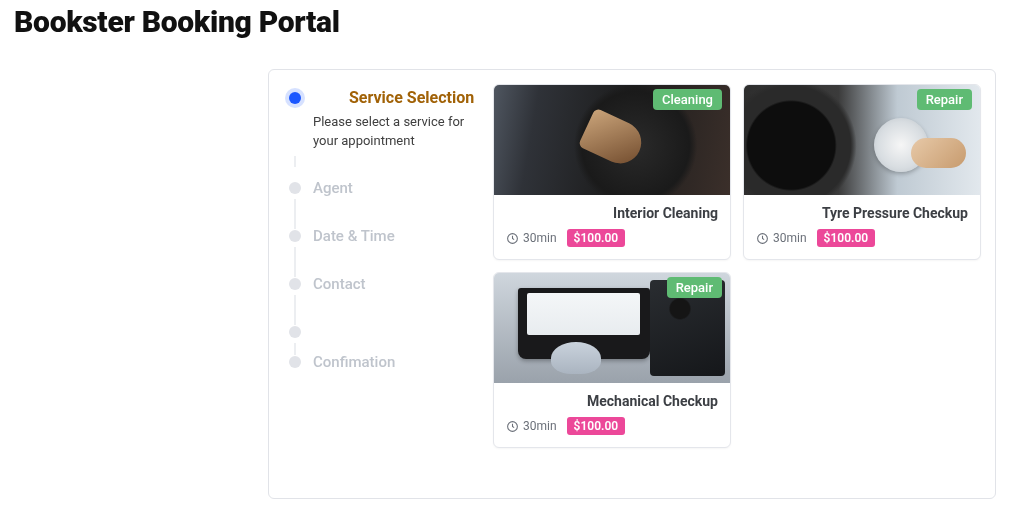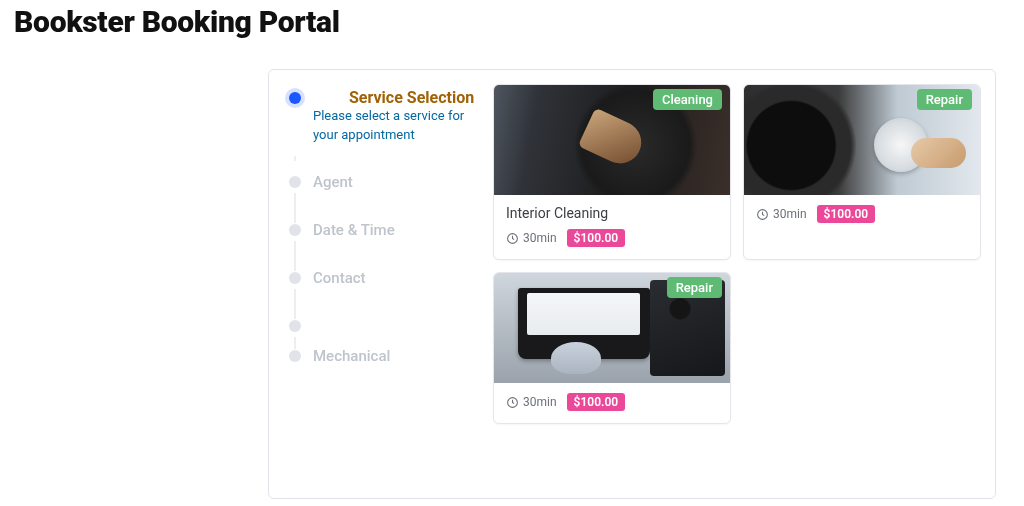--- a/index.html
+++ b/index.html
@@ -68,22 +68,23 @@
     font-size: 15px;
     font-weight: 700;
     color: #bfc4cc;
   }
   .step.active .step-label {
     color: #a16207;
     font-size: 16px;
     margin-left: 36px;
   }
   .step-desc {
+    margin-top: 6px;
     font-size: 13px;
-    color: #0369a1;
+    color: #404040;
     line-height: 1.45;
     padding-right: 8px;
   }
   .step.active { margin-bottom: 20px; }
   .step.active .line { top: 68px; }
   .step.inactive { padding-top: 8px; padding-bottom: 8px; }
   .step.inactive .dot { top: 11px; }
   .step.inactive .line { top: 28px; bottom: -24px;}
   .step.inactive + .step.inactive { }
   .step.inactive .step-label { font-weight: 500; }
@@ -120,23 +121,24 @@
     font-size: 13px;
     font-weight: 500;
     padding: 3px 9px;
     border-radius: 4px;
   }
   .card-body {
     padding: 10px 12px 12px 12px;
   }
   .card-title {
     font-size: 14px;
-    font-weight: 400;
+    font-weight: 700;
     color: #3c3f44;
     margin-bottom: 8px;
+    text-align: right;
   }
   .card-meta {
     display: flex;
     align-items: center;
     gap: 10px;
   }
   .duration {
     display: flex;
     align-items: flex-end;
     gap: 4px;
@@ -232,21 +234,21 @@
         <span class="line"></span>
         <div class="step-label">Contact</div>
       </div>
       <div class="step inactive">
         <span class="dot"></span>
         <span class="line"></span>
       </div>
       <div class="step inactive">
         <span class="dot"></span>
 
-        <div class="step-label">Mechanical</div>
+        <div class="step-label">Confimation</div>
       </div>
     </div>
 
     <div class="grid">
 
       <div class="card">
         <div class="card-img img-interior">
           <span class="badge">Cleaning</span>
         </div>
         <div class="card-body">
@@ -262,40 +264,42 @@
             <span class="price">$100.00</span>
           </div>
         </div>
       </div>
 
       <div class="card">
         <div class="card-img img-tyre">
           <span class="badge">Repair</span>
         </div>
         <div class="card-body">
+          <div class="card-title">Tyre Pressure Checkup</div>
           <div class="card-meta">
             <span class="duration">
               <svg viewBox="0 0 24 24" fill="none" stroke="#6b7079" stroke-width="2">
                   <circle cx="12" cy="12" r="9"></circle>
                   <path d="M12 7v5l3 2"></path>
                 </svg>
               <span>30min</span>
             </span>
             <span class="price">$100.00</span>
           </div>
         </div>
       </div>
 
       <div class="card">
         <div class="card-img img-mech">
           <span class="mech-side"></span>
           <span class="glove"></span>
           <span class="badge">Repair</span>
         </div>
         <div class="card-body">
+          <div class="card-title">Mechanical Checkup</div>
           <div class="card-meta">
             <span class="duration">
               <svg viewBox="0 0 24 24" fill="none" stroke="#6b7079" stroke-width="2">
                   <circle cx="12" cy="12" r="9"></circle>
                   <path d="M12 7v5l3 2"></path>
                 </svg>
               <span>30min</span>
             </span>
             <span class="price">$100.00</span>
           </div>

